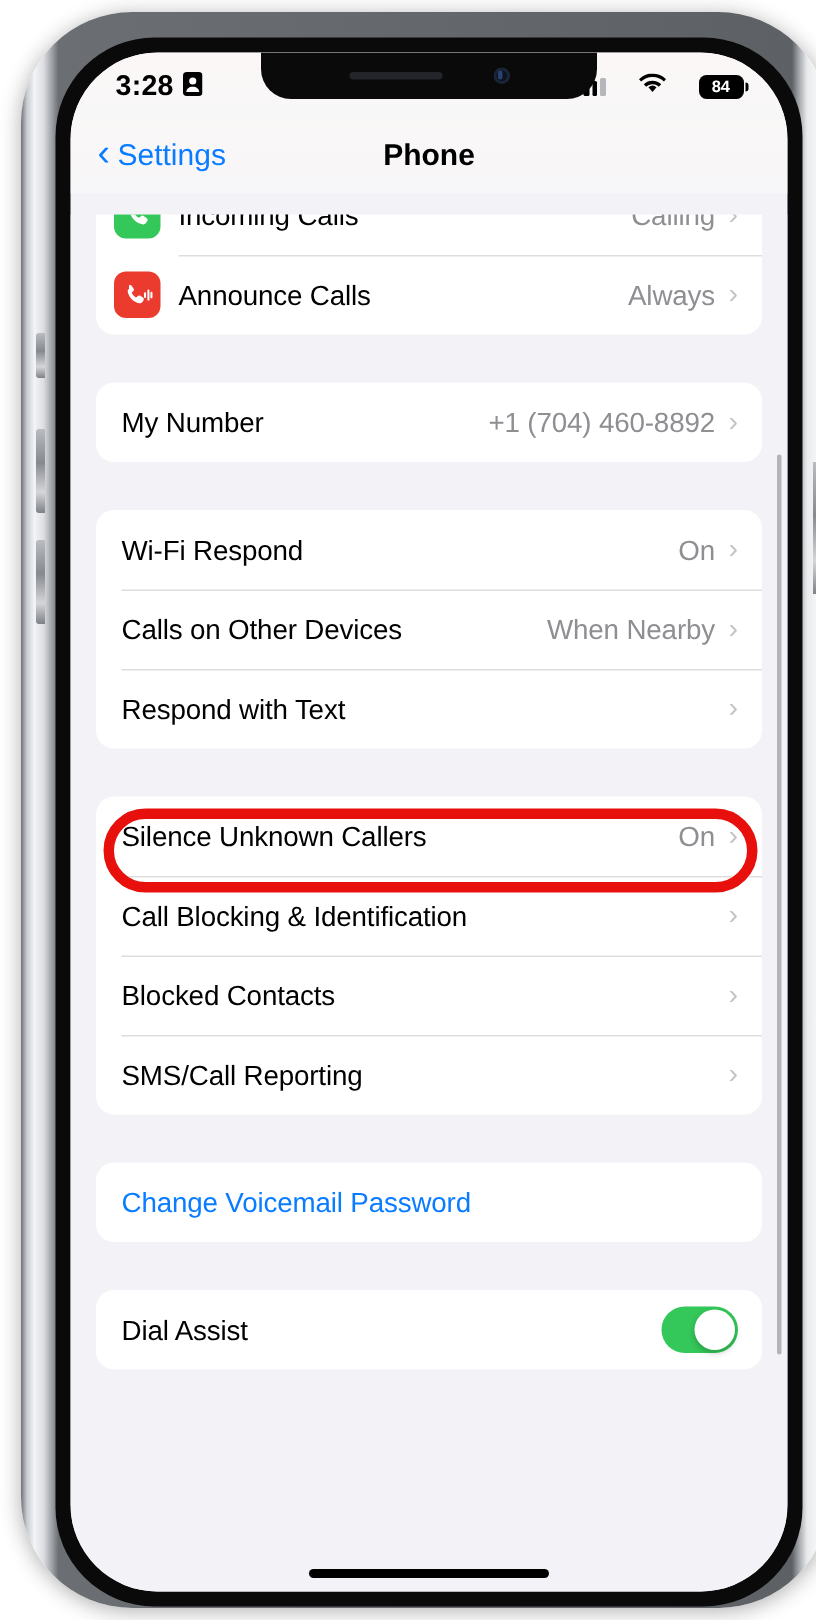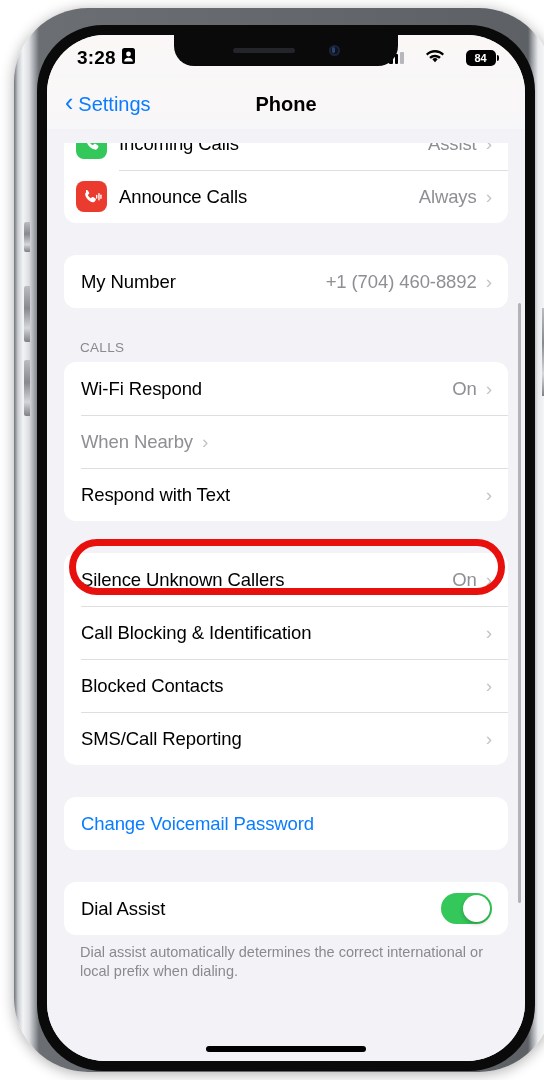--- a/index.html
+++ b/index.html
@@ -423,21 +423,21 @@
     <div id="content">
 
       <div class="group group-clipped-top" style="margin-top:-26px;">
         <div class="row with-icon">
           <span class="row-icon icon-green">
             <svg width="19" height="19" viewBox="0 0 20 20">
               <path d="M5.6 2.3c.7-.5 1.7-.3 2.2.5l1.4 2.1c.4.6.3 1.4-.3 1.9l-.9.7c-.2.2-.3.5-.2.8.5 1.3 1.8 2.7 3.1 3.3.3.1.6.1.8-.1l.8-.8c.5-.5 1.3-.6 1.9-.2l2.1 1.4c.8.5 1 1.5.5 2.2l-.9 1.3c-.6.8-1.6 1.2-2.6 1-4.2-.9-8-4.7-8.9-8.9-.2-1 .2-2 1-2.6z" fill="#fff"></path>
             </svg>
           </span>
           <span class="row-label">Incoming Calls</span>
-          <span class="row-value">Assist</span>
+          <span class="row-value">Calling</span>
           <span class="chevron">›</span>
         </div>
         <div class="row with-icon">
           <span class="row-icon icon-red">
             <svg width="20" height="20" viewBox="0 0 22 20">
               <path d="M4.4 2.6c.7-.5 1.6-.3 2.1.4l1.3 2c.4.6.3 1.3-.3 1.8l-.8.6c-.2.2-.3.5-.2.7.5 1.2 1.7 2.5 2.9 3.1.3.1.5.1.7-.1l.7-.7c.5-.5 1.2-.6 1.8-.2l2 1.3c.7.5.9 1.4.4 2.1l-.8 1.2c-.5.8-1.5 1.1-2.4.9-3.9-.8-7.5-4.4-8.3-8.3-.2-.9.1-1.9.9-2.4z" fill="#fff"></path>
               <rect x="15.4" y="7.6" width="1.5" height="4.2" rx="0.7" fill="#fff"></rect>
               <rect x="17.9" y="5.6" width="1.5" height="8.2" rx="0.7" fill="#fff"></rect>
               <rect x="20.1" y="7.3" width="1.5" height="4.8" rx="0.7" fill="#fff"></rect>
             </svg>
@@ -453,28 +453,28 @@
       <div class="group">
         <div class="row">
           <span class="row-label">My Number</span>
           <span class="row-value">+1 (704) 460-8892</span>
           <span class="chevron">›</span>
         </div>
       </div>
 
       <div class="gap-32"></div>
 
-      <div class="section-header">CALLS</div>
       <div class="group">
         <div class="row">
           <span class="row-label">Wi-Fi Respond</span>
           <span class="row-value">On</span>
           <span class="chevron">›</span>
         </div>
         <div class="row">
+          <span class="row-label">Calls on Other Devices</span>
           <span class="row-value">When Nearby</span>
           <span class="chevron">›</span>
         </div>
         <div class="row">
           <span class="row-label">Respond with Text</span>
           <span class="row-value"></span>
           <span class="chevron">›</span>
         </div>
       </div>
 
@@ -514,21 +514,20 @@
       <div class="gap-32"></div>
 
       <div class="group">
         <div class="row">
           <span class="row-label">Dial Assist</span>
           <span class="toggle">
             <span class="knob"></span>
           </span>
         </div>
       </div>
-      <div class="section-footer">Dial assist automatically determines the correct international or local prefix when dialing.</div>
 
       <div id="scrollbar"></div>
     </div>
 
     <div id="annotation-ellipse"></div>
 
     <div id="home-indicator"></div>
   </div>
 </div>
 

